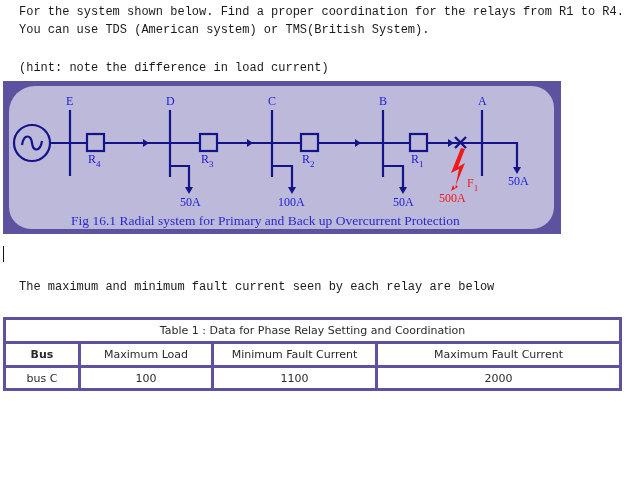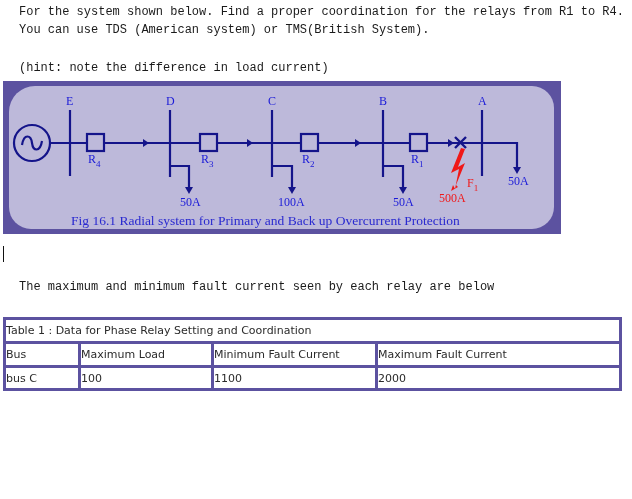--- a/index.html
+++ b/index.html
@@ -15,25 +15,25 @@
              background: #5c52a0; }
   #diagram-inner { position: absolute; left: 6px; top: 5px; width: 545px; height: 143px;
                    background: #bdb9da; border-radius: 22px 22px 22px 22px; border-top-left-radius: 26px; }
   #diagram svg { position: absolute; left: 0; top: 0; }
   .dlabel { font-family: "Liberation Serif", "DejaVu Serif", serif; fill: #1a1ad8; font-size: 12px; }
   .dred { font-family: "Liberation Serif", "DejaVu Serif", serif; fill: #f01818; font-size: 12px; }
   .caption { font-family: "Liberation Serif", "DejaVu Serif", serif; fill: #2a2ad0; font-size: 13.5px; }
 
   #tbl { position: absolute; left: 3px; top: 317px; width: 619px; border-collapse: collapse;
          font-family: "DejaVu Sans", sans-serif; font-size: 11px; color: #2a2a2a; }
-  #tbl td, #tbl th { border: 3px solid #5c52a0; font-weight: normal; padding: 0; }
+  #tbl td, #tbl th { border: 3px solid #5c52a0; text-align: center; font-weight: normal; padding: 0; }
   #tbl .title { height: 21px; }
   #tbl .hdr td { height: 21px; }
   #tbl .row td { height: 20px; }
-  #tbl td.c0 { width: 72px; }
+  #tbl td.c0 { width: 72px; font-weight: bold; }
   #tbl td.c1 { width: 130px; }
   #tbl td.c2 { width: 161px; }
 </style>
 </head>
 <body>
 
 <div class="p" id="para1">For the system shown below. Find a proper coordination for the relays from R1 to R4. You can use TDS (American system) or TMS(British System).</div>
 <div class="p" id="para2">(hint: note the difference in load current)</div>
 <div id="caret"></div>
 <div class="p" id="para3">The maximum and minimum fault current seen by each relay are below</div>

